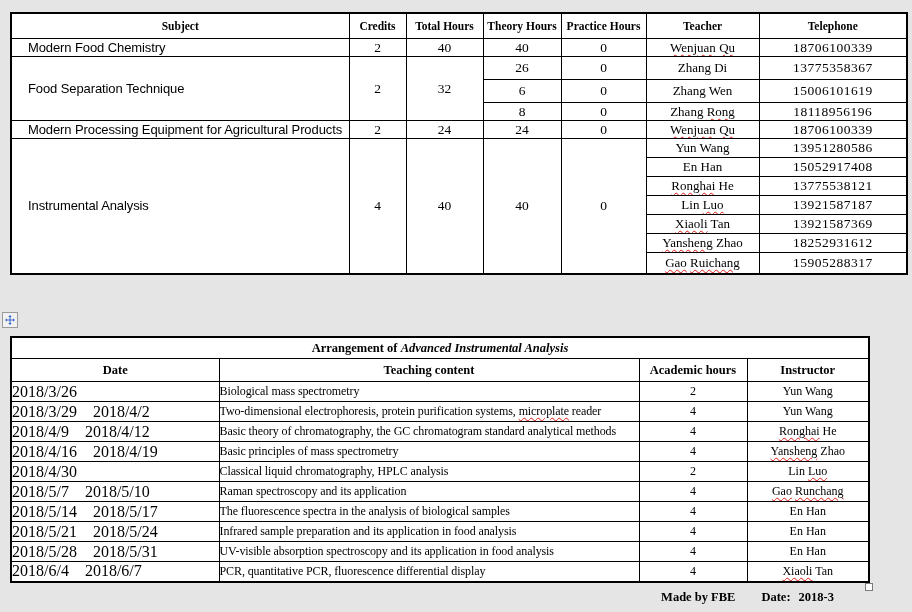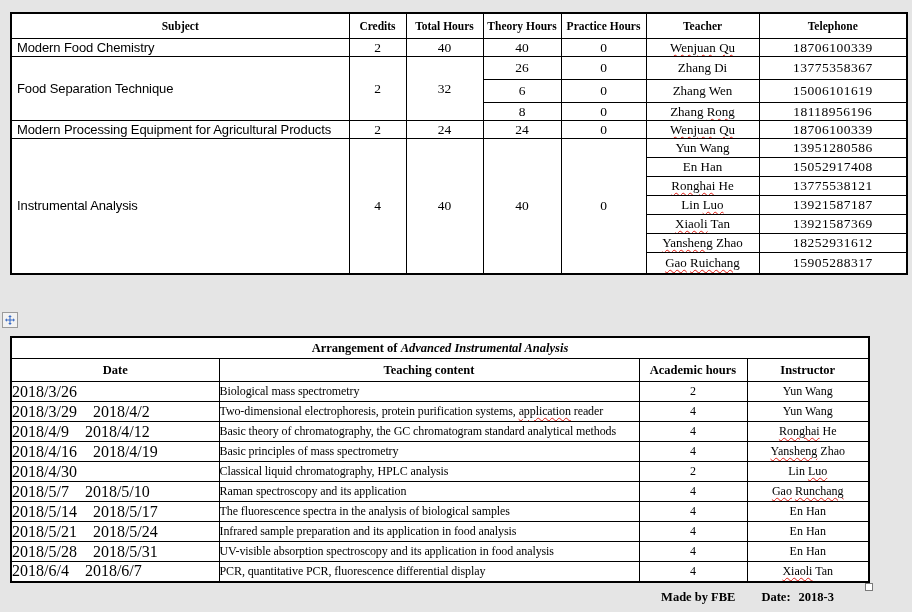--- a/index.html
+++ b/index.html
@@ -7,21 +7,21 @@
         font-family:"Liberation Serif","DejaVu Serif",serif;color:#000;}
 
   table{border-collapse:collapse;table-layout:fixed;position:absolute;background:#fff;}
   td,th{border:1px solid #000;padding:0;overflow:hidden;vertical-align:middle;}
   #t1{left:10px;top:12px;width:896px;border:2px solid #000;}
   #t2{left:10px;top:336px;width:858px;border:2px solid #000;}
 
   
   #t1 th{font-size:11.5px;font-weight:bold;text-align:center;height:24px;}
   .c-subj{font-family:"Liberation Sans","DejaVu Sans",sans-serif;font-size:13px;
-          text-align:left;padding-left:5px;white-space:nowrap;letter-spacing:-0.1px;}
+          text-align:left;padding-left:16px;white-space:nowrap;letter-spacing:-0.1px;}
   .c-num{font-size:13.5px;text-align:center;}
   .c-name{font-size:13px;text-align:center;white-space:nowrap;}
   .c-phone{font-size:13.5px;text-align:center;letter-spacing:0.5px;white-space:nowrap;}
 
   
   #t2 .titlerow td{font-weight:bold;font-size:12.5px;text-align:center;height:20px;}
   #t2 th{font-size:12.5px;font-weight:bold;text-align:center;height:22px;}
   .c-date{font-size:16px;text-align:left;white-space:pre;}
   .c-content{font-size:12px;text-align:left;white-space:nowrap;letter-spacing:-0.1px;}
   .c-hours{font-size:12px;text-align:center;}
@@ -172,21 +172,21 @@
           <th class="">Instructor</th>
         </tr>
     <tr class="datarow">
           <td class="c-date">2018/3/26</td>
           <td class="c-content"><span>Biological mass spectrometry</span></td>
           <td class="c-hours">2</td>
           <td class="c-instr"><span>Yun Wang</span></td>
         </tr>
         <tr class="datarow">
           <td class="c-date">2018/3/29    2018/4/2</td>
-          <td class="c-content"><span>Two-dimensional electrophoresis, protein purification systems, </span><span class="sp">application</span><span> reader</span></td>
+          <td class="c-content"><span>Two-dimensional electrophoresis, protein purification systems, </span><span class="sp">microplate</span><span> reader</span></td>
           <td class="c-hours">4</td>
           <td class="c-instr"><span>Yun Wang</span></td>
         </tr>
         <tr class="datarow">
           <td class="c-date">2018/4/9    2018/4/12</td>
           <td class="c-content"><span>Basic theory of chromatography, the GC chromatogram standard analytical methods</span></td>
           <td class="c-hours">4</td>
           <td class="c-instr"><span></span><span class="sp">Ronghai</span><span> He</span></td>
         </tr>
         <tr class="datarow">

